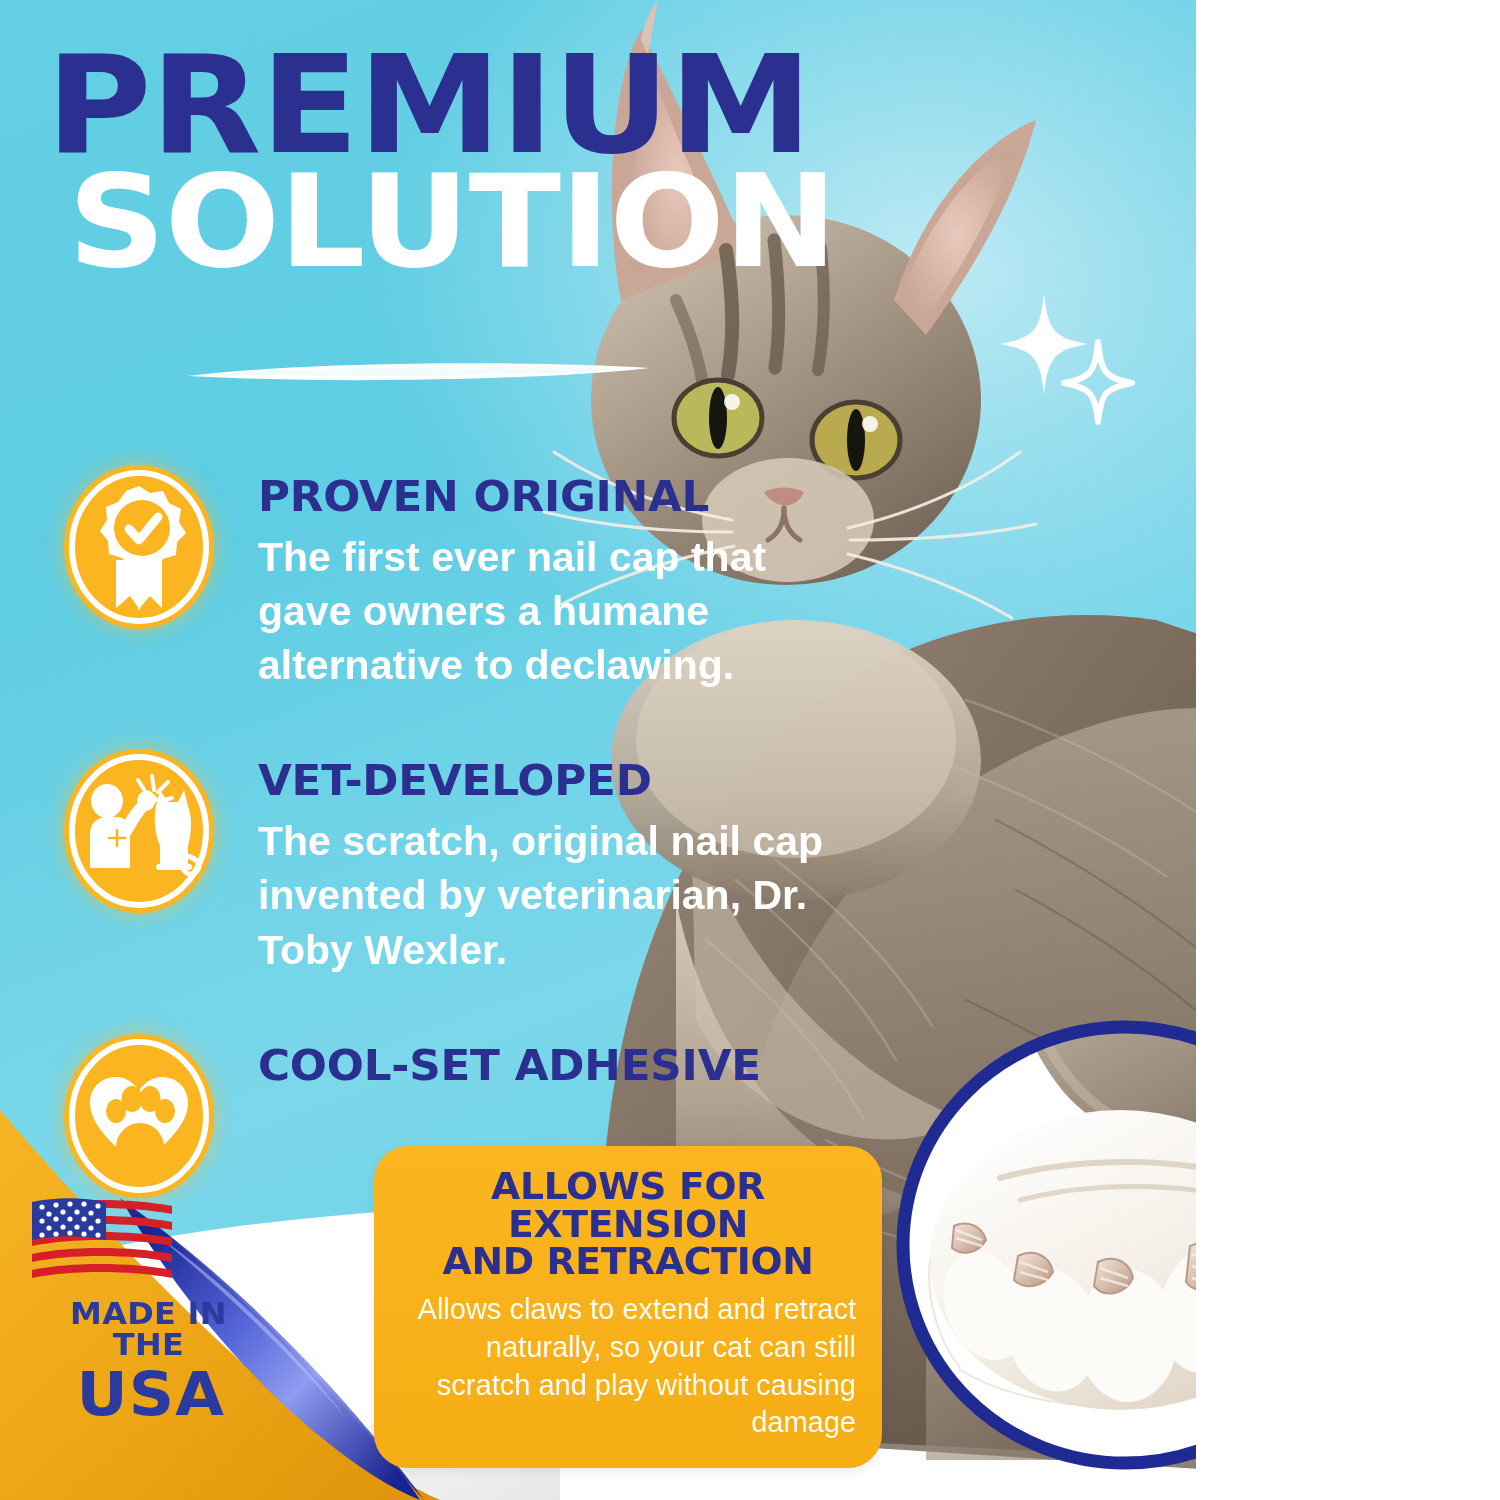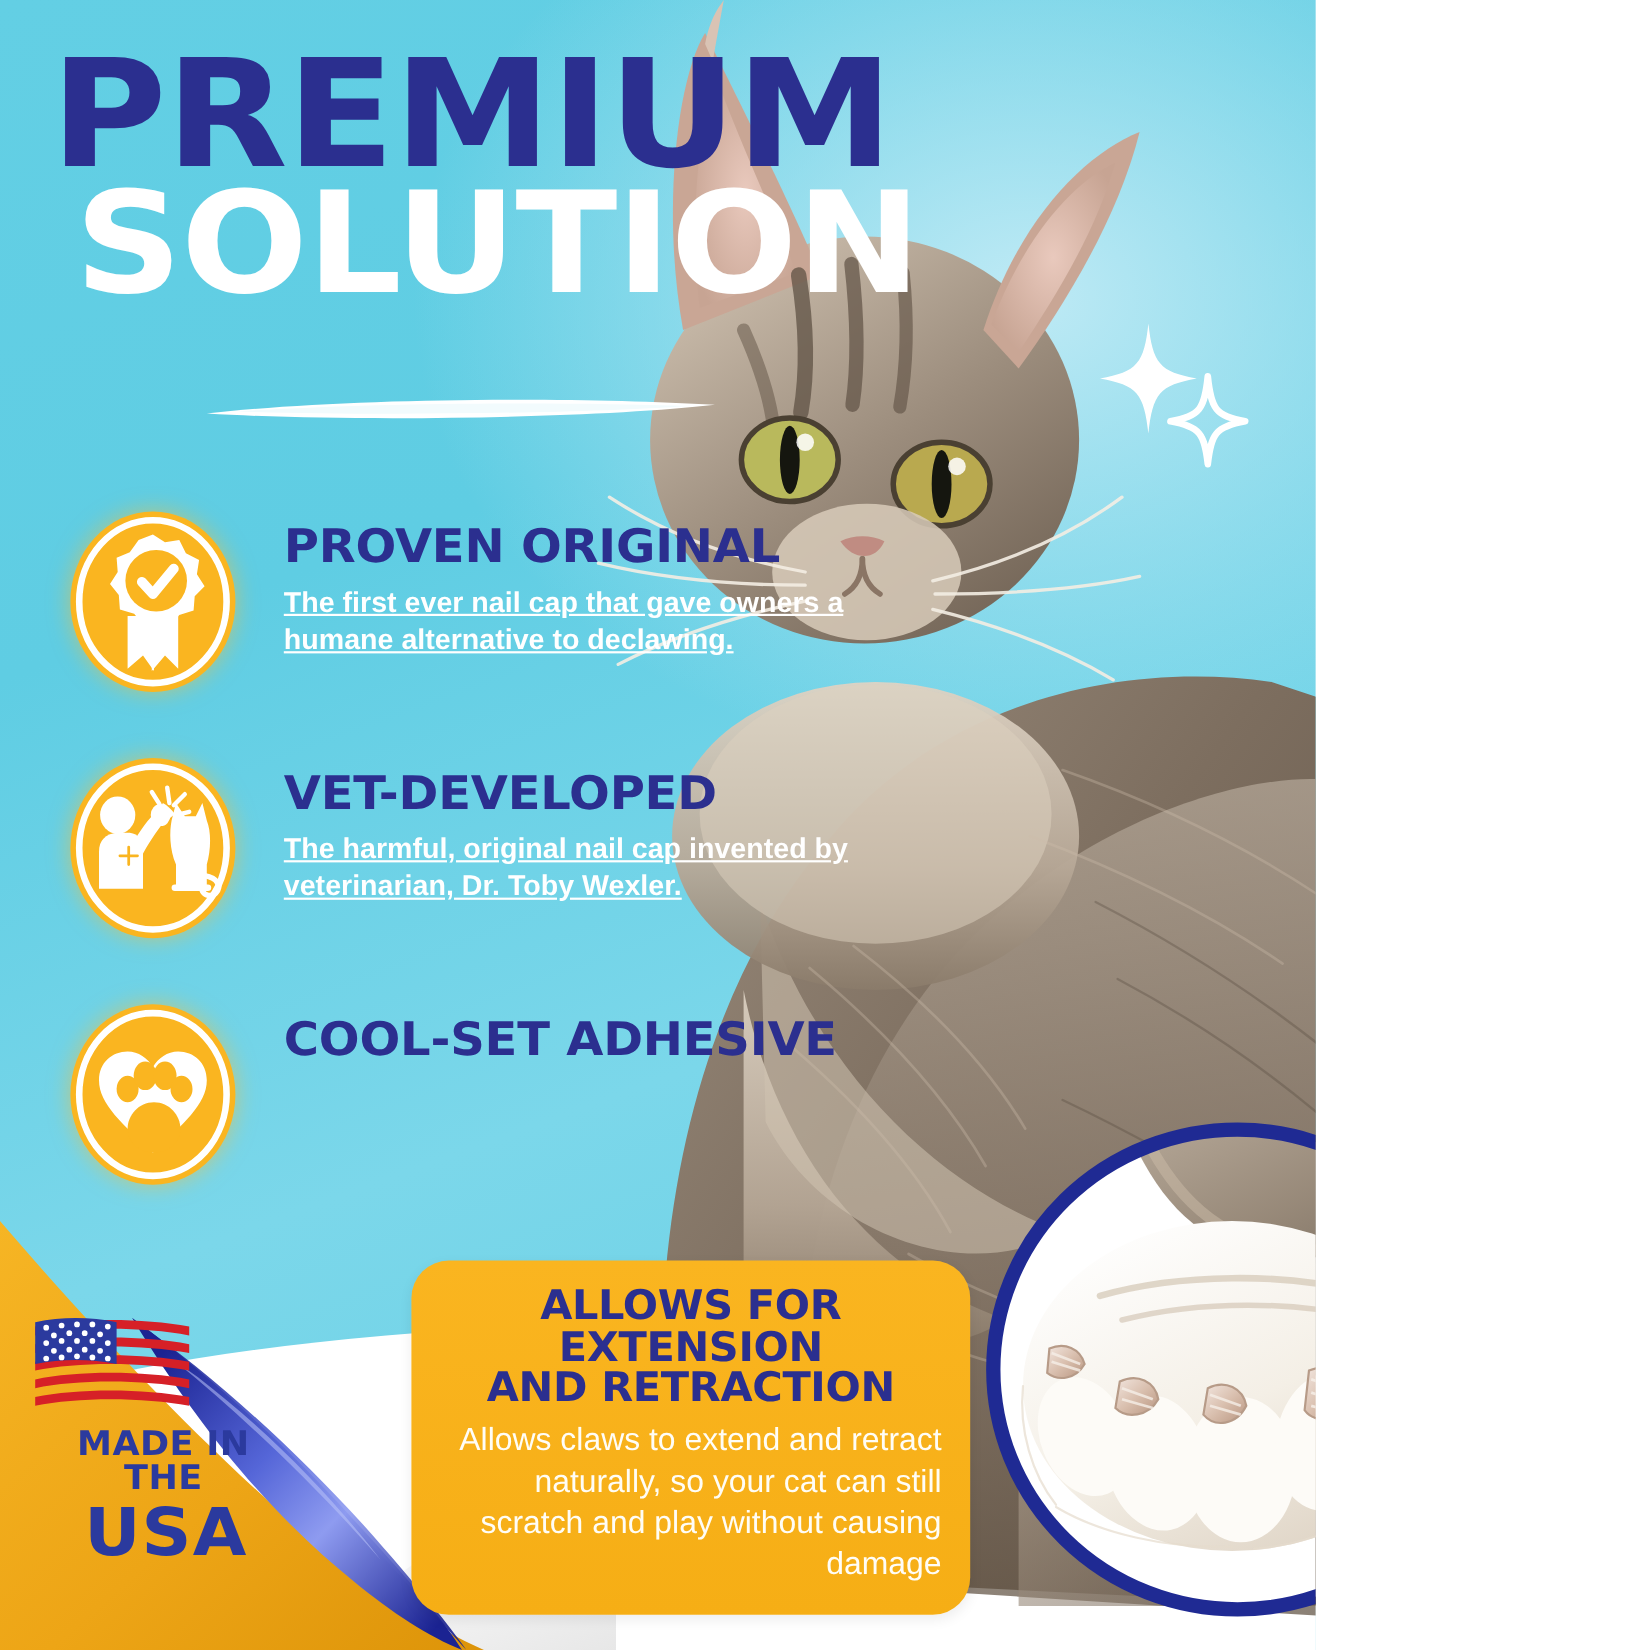--- a/index.html
+++ b/index.html
@@ -85,26 +85,25 @@
     letter-spacing:-.2px;
     line-height:1;
     margin:0 0 12px 0;
     transform:scaleX(1.04);
     transform-origin:left center;
     white-space:nowrap;
   }
   .feat-body{
     font-family:"Liberation Sans", sans-serif;
     font-weight:bold;
-    font-size:26px;
+    font-size:41px;
     line-height:1.32;
     color:#ffffff;
     margin:0;
     max-width:600px;
-    text-decoration:underline;
   }
 
   
   .callout{
     position:absolute;left:374px;top:1146px;width:508px;
     background:linear-gradient(180deg,#fab520 0%, #f6ae15 100%);
     border-radius:34px;
     padding:22px 26px 26px 26px;
     z-index:9;
     box-shadow:0 4px 12px rgba(0,0,0,.07);
@@ -361,21 +360,21 @@
           <path d="M92 30 L94 44 M78 34 L85 45 M108 36 L98 46 M112 52 L100 55" stroke="#ffffff" stroke-width="4" stroke-linecap="round"></path>
 
           <path d="M96 60 L100 44 L108 56 L118 56 L124 44 L128 60 C132 70 132 86 128 100 L128 122 L100 122 L100 100 C94 86 94 70 96 60 Z" fill="#ffffff"></path>
           <path d="M126 110 C138 112 142 120 136 126 C132 130 126 128 124 124" stroke="#ffffff" stroke-width="5" fill="none" stroke-linecap="round"></path>
           <path d="M94 58 C88 52 86 48 88 44 C92 46 96 50 99 54 Z" fill="#ffffff"></path>
           <rect x="96" y="118" width="36" height="6" rx="3" fill="#ffffff"></rect>
         </svg>
       </div>
       <div class="feat-text">
         <p class="feat-title">VET-DEVELOPED</p>
-        <p class="feat-body">The harmful, original nail cap invented by veterinarian, Dr. Toby Wexler.</p>
+        <p class="feat-body">The scratch, original nail cap invented by veterinarian, Dr. Toby Wexler.</p>
       </div>
     </div>
 
     <div class="feature">
       <div class="feat-icon">
         <svg viewBox="0 0 158 170" xmlns="http://www.w3.org/2000/svg">
           <ellipse cx="79" cy="85" rx="75" ry="82" fill="#fab520"></ellipse>
           <ellipse cx="79" cy="85" rx="67" ry="74" fill="none" stroke="#ffffff" stroke-width="6"></ellipse>
 
           <path d="M79 138 C52 112 30 94 30 72 C30 56 42 46 56 46 C66 46 74 52 79 60 C84 52 92 46 102 46 C116 46 128 56 128 72 C128 94 106 112 79 138 Z" fill="#ffffff"></path>

